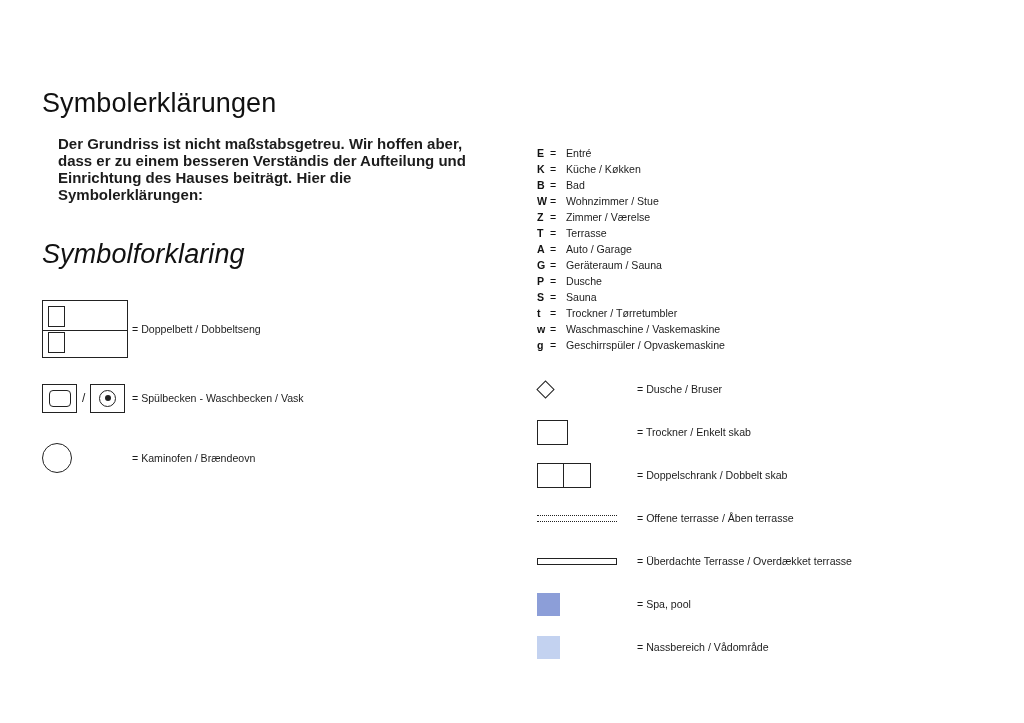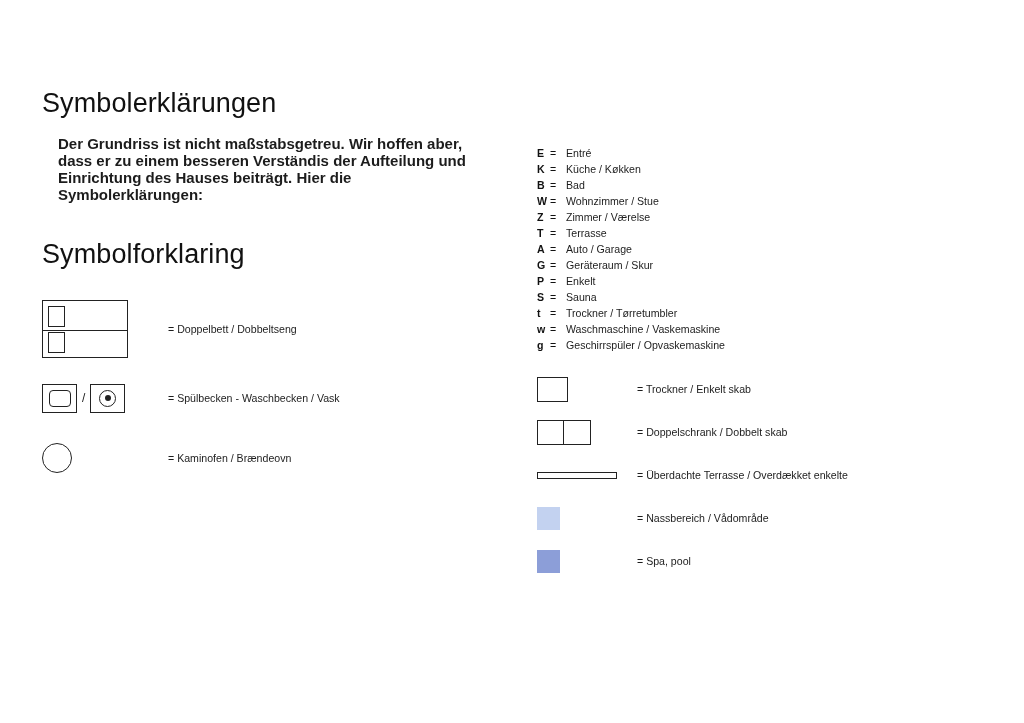--- a/index.html
+++ b/index.html
@@ -24,39 +24,39 @@
   }
   h1.title {
     font-size: 27px;
     font-weight: 400;
     margin: 0 0 14px 0;
     letter-spacing: 0.1px;
     color: #111;
   }
   h1.title.second {
     margin-top: 36px;
+    font-style: italic;
   }
   p.intro {
     font-size: 15px;
     line-height: 17px;
     margin: 16px;
     color: #1c1c1c;
     max-width: 440px;
     font-weight: bold;
   }
 
   
   .sym-list { margin-top: 30px; }
   .sym-row {
     position: relative;
     display: flex;
     align-items: center;
     min-height: 40px;
     margin-bottom: 20px;
-    gap: 36px;
   }
   .sym-art {
     width: 90px;
     flex: 0 0 90px;
     display: flex;
     align-items: center;
   }
   .sym-label {
     font-size: 10.6px;
     color: #1c1c1c;
@@ -349,26 +349,26 @@
       <span class="abbr-val">Terrasse</span>
     </div>
     <div class="abbr-row">
       <span class="abbr-key">A</span>
       <span class="abbr-eq">=</span>
       <span class="abbr-val">Auto / Garage</span>
     </div>
     <div class="abbr-row">
       <span class="abbr-key">G</span>
       <span class="abbr-eq">=</span>
-      <span class="abbr-val">Geräteraum / Skur</span>
+      <span class="abbr-val">Geräteraum / Sauna</span>
     </div>
     <div class="abbr-row">
       <span class="abbr-key">P</span>
       <span class="abbr-eq">=</span>
-      <span class="abbr-val">Enkelt</span>
+      <span class="abbr-val">Dusche</span>
     </div>
     <div class="abbr-row">
       <span class="abbr-key">S</span>
       <span class="abbr-eq">=</span>
       <span class="abbr-val">Sauna</span>
     </div>
     <div class="abbr-row">
       <span class="abbr-key">t</span>
       <span class="abbr-eq">=</span>
       <span class="abbr-val">Trockner / Tørretumbler</span>
@@ -381,55 +381,67 @@
     <div class="abbr-row">
       <span class="abbr-key">g</span>
       <span class="abbr-eq">=</span>
       <span class="abbr-val">Geschirrspüler / Opvaskemaskine</span>
     </div>
 
   </div>
 
   <div class="right-syms">
 
+    <div class="rsym-row">
+      <div class="rsym-art">
+        <div class="shower-diamond"></div>
+      </div>
+      <div class="rsym-label">= Dusche / Bruser</div>
+    </div>
 
     <div class="rsym-row">
       <div class="rsym-art">
         <div class="closet-single"></div>
       </div>
       <div class="rsym-label">= Trockner / Enkelt skab</div>
     </div>
 
     <div class="rsym-row">
       <div class="rsym-art">
         <div class="closet-double">
             <div class="half"></div>
             <div class="half"></div>
           </div>
       </div>
       <div class="rsym-label">= Doppelschrank / Dobbelt skab</div>
     </div>
 
+    <div class="rsym-row">
+      <div class="rsym-art">
+        <div class="open-terrace"></div>
+      </div>
+      <div class="rsym-label">= Offene terrasse / Åben terrasse</div>
+    </div>
 
     <div class="rsym-row">
       <div class="rsym-art">
         <div class="covered-terrace"></div>
       </div>
-      <div class="rsym-label">= Überdachte Terrasse / Overdækket enkelte</div>
+      <div class="rsym-label">= Überdachte Terrasse / Overdækket terrasse</div>
+    </div>
+
+    <div class="rsym-row">
+      <div class="rsym-art">
+        <div class="swatch pool"></div>
+      </div>
+      <div class="rsym-label">= Spa, pool</div>
     </div>
 
     <div class="rsym-row">
       <div class="rsym-art">
         <div class="swatch wet"></div>
       </div>
       <div class="rsym-label">= Nassbereich / Vådområde</div>
     </div>
 
-    <div class="rsym-row">
-      <div class="rsym-art">
-        <div class="swatch pool"></div>
-      </div>
-      <div class="rsym-label">= Spa, pool</div>
-    </div>
-
   </div>
 
 </div>
 
 </body></html>

